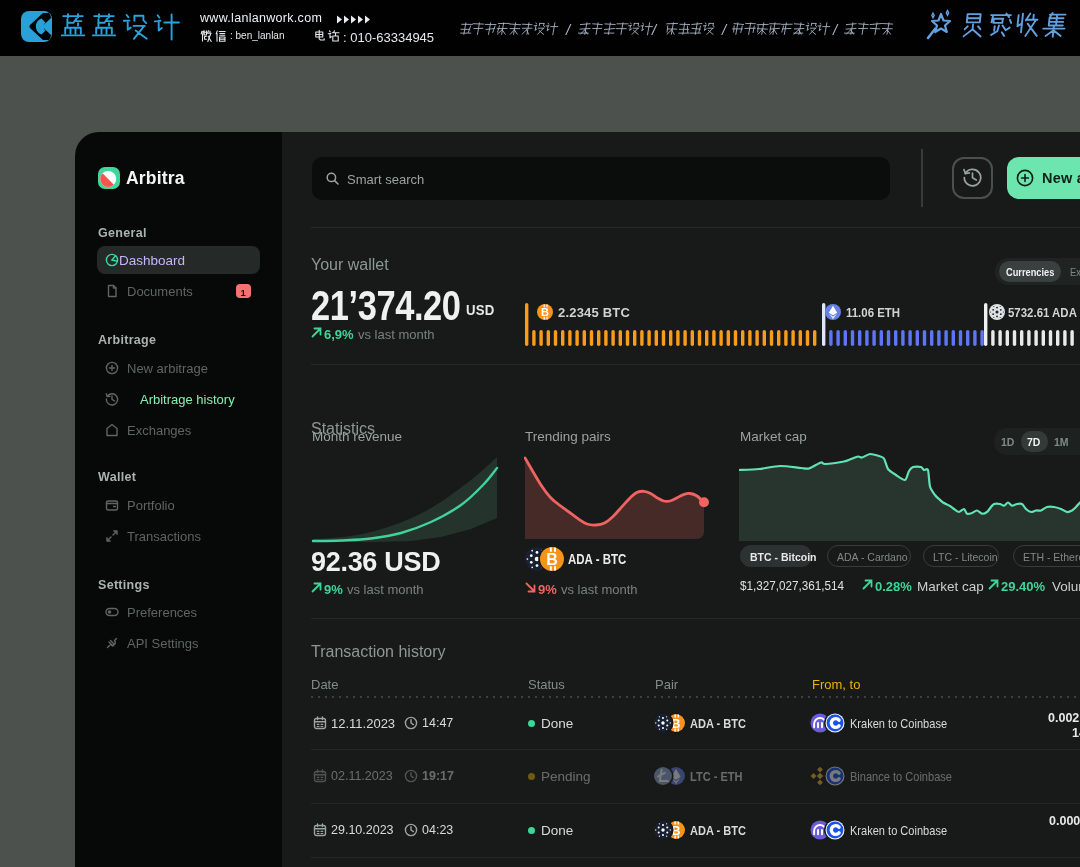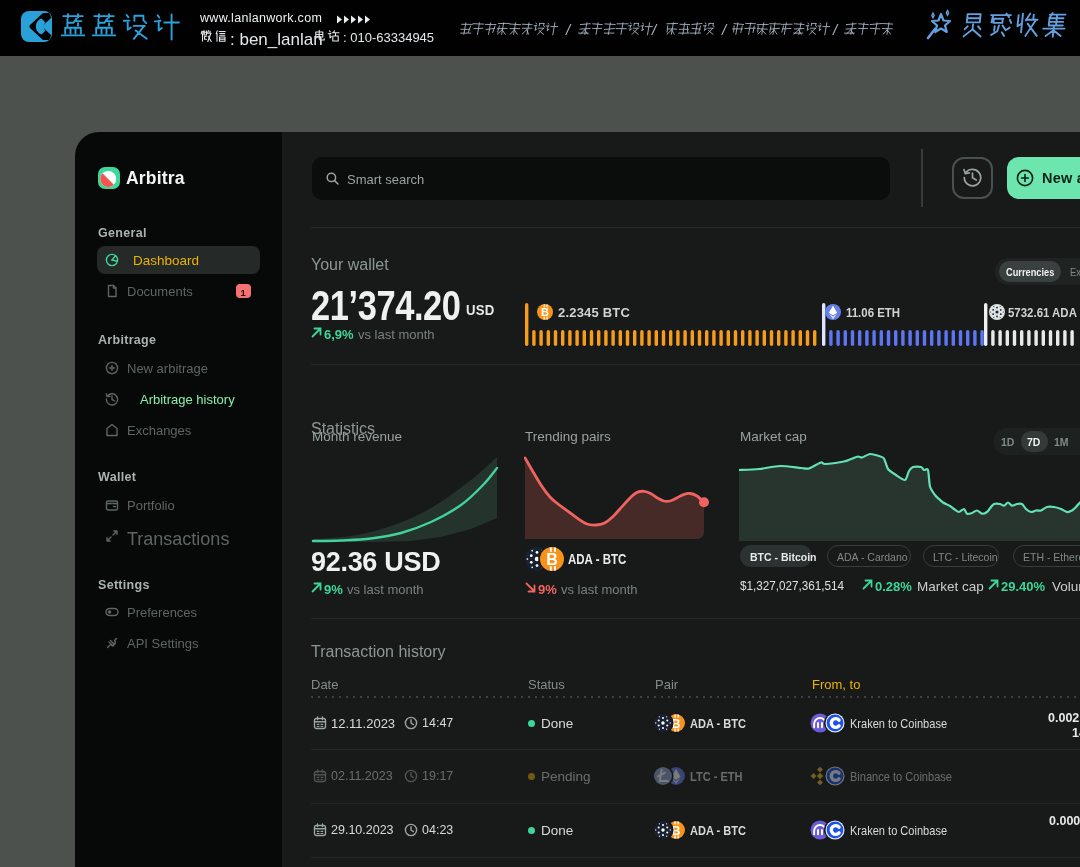--- a/index.html
+++ b/index.html
@@ -26,21 +26,21 @@
     <path d="M16 0.5 L21 4.5 L16 8.5 Z" fill="#e8ecee"></path>
     <path d="M23 0.5 L28 4.5 L23 8.5 Z" fill="#e8ecee"></path>
     <path d="M30 0.5 L35 4.5 L30 8.5 Z" fill="#e8ecee"></path>
   </svg>
 <svg style="position:absolute;left:200px;top:30px;overflow:visible;opacity:1.0" width="28" height="12" viewBox="0 0 28 12">
     <g fill="none" stroke="#e5e8ea" stroke-width="1.10" stroke-linecap="round">
       <path d="M2.0 1.2 L1.2 3.8 M3.2 1.0 L2.5 6.2 M2.5 3.8 L2.5 11.0 M4.2 0.8 L4.2 5.0 M4.2 2.2 L6.5 2.2 M6.5 0.8 L6.5 5.0 M4.2 5.0 L6.5 5.0 M4.5 6.5 L6.2 6.5 M4.5 6.5 L4.5 9.2 M4.5 9.2 L6.5 9.2 M8.5 0.8 L7.5 3.2 M7.5 3.2 L11.2 3.2 M10.0 1.0 L10.0 3.2 M10.5 4.2 L7.8 11.5 M8.2 6.2 L11.2 11.5"></path>
       <path d="M17.2 0.8 L16.2 3.8 M17.0 3.2 L17.0 11.2 M19.2 1.5 L25.2 1.5 M19.8 3.5 L24.8 3.5 M19.8 5.2 L24.8 5.2 M19.5 7.0 L25.0 7.0 M19.5 7.0 L19.5 11.2 M25.0 7.0 L25.0 11.2 M19.5 11.2 L25.0 11.2 M19.5 9.1 L25.0 9.1"></path>
     </g>
   </svg>
-<div style="position:absolute;left:230px;top:31px;font-size:17px;color:#e5e8ea;font-weight:400;line-height:1;white-space:nowrap;">: ben_lanlan</div>
+<div style="position:absolute;left:230px;top:31px;font-size:10px;color:#e5e8ea;font-weight:400;line-height:1;white-space:nowrap;">: ben_lanlan</div>
 <svg style="position:absolute;left:313px;top:30px;overflow:visible;opacity:1.0" width="28" height="12" viewBox="0 0 28 12">
     <g fill="none" stroke="#e5e8ea" stroke-width="1.10" stroke-linecap="round">
       <path d="M6.2 0.2 L6.2 8.8 M2.8 2.0 L2.8 7.0 M9.8 2.0 L9.8 6.2 M2.8 2.0 L9.8 2.0 M2.8 4.5 L9.8 4.5 M2.8 7.0 L9.8 7.0 M6.2 8.8 L7.5 10.0 M7.5 10.0 L11.2 10.0 M11.2 10.0 L11.2 8.8"></path>
       <path d="M16.5 0.9 L17.2 1.9 M15.2 3.8 L17.8 3.5 M17.0 3.5 L17.0 7.8 M17.0 7.8 L18.4 6.8 M21.5 0.8 L20.5 2.5 M19.2 2.8 L26.0 2.8 M22.5 2.8 L22.5 6.0 M19.8 6.0 L25.2 6.0 M19.8 6.0 L19.8 11.0 M25.2 6.0 L25.2 11.0 M19.8 11.0 L25.2 11.0"></path>
     </g>
   </svg>
 <div style="position:absolute;left:343px;top:31px;font-size:13px;color:#e5e8ea;font-weight:400;line-height:1;white-space:nowrap;">: 010-63334945</div>
 <svg style="position:absolute;left:459px;top:22px;overflow:visible;opacity:1.0" width="98" height="14" viewBox="0 0 98 14">
     <g transform="skewX(-10)" transform-origin="0 7" fill="none" stroke="#a9b6c6" stroke-width="0.85" stroke-linecap="round">
       <path d="M1.8 2.3 L12.6 2.4 M1.9 7.3 L10.9 7.4 M5.8 0.8 L5.8 12.4 M2.3 11.1 L12.5 11.1 M11.1 4.0 L9.9 10.5"></path>
@@ -124,21 +124,21 @@
     </g>
 </svg>
 <div style="position:absolute;left:126px;top:170px;font-size:17.5px;color:#f3f5f4;font-weight:700;line-height:1;white-space:nowrap;letter-spacing:0.2px;">Arbitra</div>
 <div style="position:absolute;left:98px;top:227px;font-size:12.5px;color:#a9b3af;font-weight:700;line-height:1;white-space:nowrap;letter-spacing:0.3px;">General</div>
 <div class="abs" style="left:97px;top:246px;width:163px;height:28px;background:#252928;border-radius:8px"></div>
 <svg class="abs" style="left:105px;top:253px" width="14" height="14" viewBox="0 0 14 14" fill="none" stroke="#3fd79c" stroke-width="1.4" stroke-linecap="round" stroke-linejoin="round">
     <circle cx="7" cy="7" r="5.6"></circle>
     <path d="M7 7 L10.6 2.7"></path>
     <path d="M7 7 L12.4 8.2"></path>
   </svg>
-<div style="position:absolute;left:133px;top:254px;font-size:13.5px;color:#eab308;font-weight:400;line-height:1;white-space:nowrap;">Dashboard</div>
+<div style="position:absolute;left:119px;top:254px;font-size:13.5px;color:#c4b5fd;font-weight:400;line-height:1;white-space:nowrap;">Dashboard</div>
 <svg class="abs" style="left:105px;top:284px" width="14" height="14" viewBox="0 0 14 14" fill="none" stroke="#5d6663" stroke-width="1.4" stroke-linecap="round" stroke-linejoin="round">
     <path d="M3.5 1.5 H8.5 L11 4 V12.5 H3.5 Z"></path>
     <path d="M8.5 1.5 V4 H11"></path>
   </svg>
 <div style="position:absolute;left:127px;top:285px;font-size:13px;color:#5d6663;font-weight:400;line-height:1;white-space:nowrap;">Documents</div>
 <div class="abs" style="left:236px;top:284px;width:15px;height:14px;background:#f87171;border-radius:4px"></div>
 <div style="position:absolute;left:240.5px;top:287.5px;font-size:9.5px;color:#201011;font-weight:700;line-height:1;white-space:nowrap;">1</div>
 <div style="position:absolute;left:98px;top:334px;font-size:12.5px;color:#a9b3af;font-weight:700;line-height:1;white-space:nowrap;letter-spacing:0.3px;">Arbitrage</div>
 <svg class="abs" style="left:105px;top:361px" width="14" height="14" viewBox="0 0 14 14" fill="none" stroke="#5d6663" stroke-width="1.4" stroke-linecap="round" stroke-linejoin="round">
     <circle cx="7" cy="7" r="5.6"></circle>
@@ -159,21 +159,21 @@
 <svg class="abs" style="left:105px;top:498px" width="14" height="14" viewBox="0 0 14 14" fill="none" stroke="#5d6663" stroke-width="1.4" stroke-linecap="round" stroke-linejoin="round">
     <rect x="1.5" y="3" width="11" height="9" rx="1.5"></rect>
     <path d="M1.5 5.5 H12.5"></path>
     <path d="M8.5 8.5 H10.5"></path>
   </svg>
 <div style="position:absolute;left:127px;top:499px;font-size:13px;color:#5d6663;font-weight:400;line-height:1;white-space:nowrap;">Portfolio</div>
 <svg class="abs" style="left:105px;top:529px" width="14" height="14" viewBox="0 0 14 14" fill="none" stroke="#5d6663" stroke-width="1.4" stroke-linecap="round" stroke-linejoin="round">
     <path d="M12 2 L8 6 M12 2 H8.8 M12 2 V5.2"></path>
     <path d="M2 12 L6 8 M2 12 H5.2 M2 12 V8.8"></path>
   </svg>
-<div style="position:absolute;left:127px;top:530px;font-size:18px;color:#5d6663;font-weight:400;line-height:1;white-space:nowrap;">Transactions</div>
+<div style="position:absolute;left:127px;top:530px;font-size:13px;color:#5d6663;font-weight:400;line-height:1;white-space:nowrap;">Transactions</div>
 <div style="position:absolute;left:98px;top:579px;font-size:12.5px;color:#a9b3af;font-weight:700;line-height:1;white-space:nowrap;letter-spacing:0.3px;">Settings</div>
 <svg class="abs" style="left:105px;top:605px" width="14" height="14" viewBox="0 0 14 14" fill="none" stroke="#5d6663" stroke-width="1.4" stroke-linecap="round" stroke-linejoin="round">
     <rect x="1" y="3.5" width="12" height="7" rx="3.5"></rect>
     <circle cx="4.5" cy="7" r="1.8" fill="#5d6663" stroke="none"></circle>
   </svg>
 <div style="position:absolute;left:127px;top:606px;font-size:13px;color:#5d6663;font-weight:400;line-height:1;white-space:nowrap;">Preferences</div>
 <svg class="abs" style="left:105px;top:636px" width="14" height="14" viewBox="0 0 14 14" fill="none" stroke="#5d6663" stroke-width="1.4" stroke-linecap="round" stroke-linejoin="round">
     <path d="M4 6 L8 10 M9.5 4.5 L11.5 2.5 M2.5 11.5 L4.5 9.5"></path>
     <path d="M5.5 4.5 L9.5 8.5 M9.5 4.5 A2.8 2.8 0 0 1 5.5 8.5"></path>
   </svg>
@@ -450,21 +450,21 @@
     <svg class="abs" style="left:313px;top:769px" width="14" height="14" viewBox="0 0 14 14" fill="none" stroke="#9aa4a1" stroke-width="1.4" stroke-linecap="round">
       <rect x="1.5" y="2.5" width="11" height="10" rx="2"></rect>
       <path d="M1.5 5.8 H12.5 M4.5 1 V3.5 M9.5 1 V3.5"></path>
       <path d="M4.2 8.3 H6 M4.2 10.5 H6 M8 8.3 H9.8 M8 10.5 H9.8" stroke-width="1.2"></path>
     </svg>
     <div style="position:absolute;left:331px;top:770px;font-size:12.5px;color:#d6dbd9;font-weight:400;line-height:1;white-space:nowrap;">02.11.2023</div>
     <svg class="abs" style="left:404px;top:769px" width="14" height="14" viewBox="0 0 14 14" fill="none" stroke="#9aa4a1" stroke-width="1.4" stroke-linecap="round">
       <circle cx="7" cy="7" r="5.6"></circle>
       <path d="M7 3.8 V7 L9.4 8.6"></path>
     </svg>
-    <div style="position:absolute;left:422px;top:770px;font-size:12.5px;color:#d6dbd9;font-weight:400;line-height:1;white-space:nowrap;">19:17</div>
+    <div style="position:absolute;left:422px;top:770px;font-size:12.5px;color:#d6dbd9;font-weight:700;line-height:1;white-space:nowrap;">19:17</div>
     <div class="abs" style="left:528px;top:772.5px;width:7px;height:7px;border-radius:50%;background:#eab308"></div>
     <div style="position:absolute;left:541px;top:770px;font-size:13.5px;color:#d6dbd9;font-weight:400;line-height:1;white-space:nowrap;">Pending</div>
     <svg class="abs" style="left:652px;top:764px" width="40" height="24" viewBox="0 0 40 24">
       <circle cx="24" cy="12" r="9.5" fill="#0a0b0b"></circle>
       <circle cx="24" cy="12" r="9" fill="#6481e7"></circle>
       <path d="M24 4.9799999999999995 L28.68 12.72 L24 15.78 L19.32 12.72 Z" fill="#fff"></path>
       <path d="M24 17.04 L28.5 13.98 L24 20.28 L19.5 13.98 Z" fill="#e8ecf9" opacity="0.9"></path>
       <circle cx="11" cy="12" r="10.6" fill="#181a1a"></circle>
       <circle cx="11" cy="12" r="9" fill="#8fa8d8"></circle>
       <path d="M9.65 5.7 L7.85 16.95 L15.95 16.95 M6.05 12.45 L12.8 8.85" stroke="#fff" stroke-width="2.0" fill="none" stroke-linecap="round"></path>

